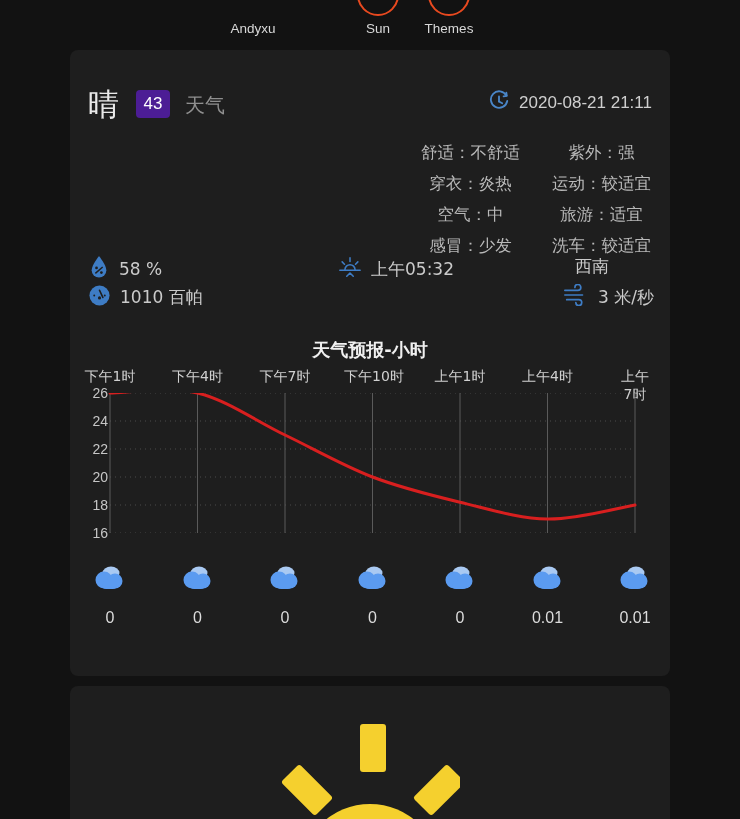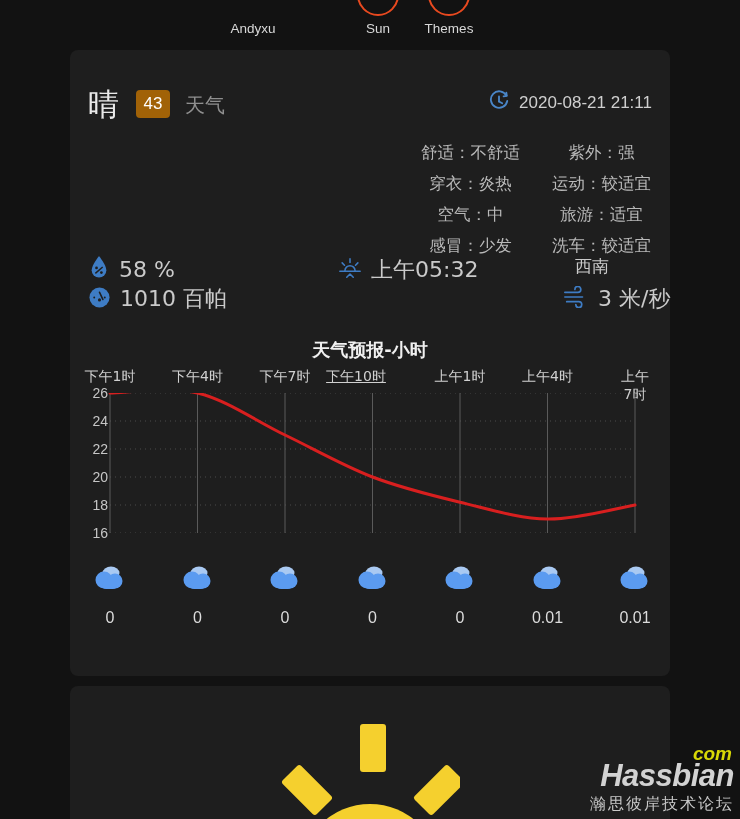--- a/index.html
+++ b/index.html
@@ -36,21 +36,21 @@
   
   .card-head { position: absolute; top: 34px; left: 0; width: 600px; height: 46px; }
   .cond-text {
     position: absolute; left: 18px; top: 0;
     font-size: 31px; color: #e9e9e9; letter-spacing: 1px;
     font-family: "DejaVu Sans", sans-serif;
   }
   .aqi-badge {
     position: absolute; left: 66px; top: 6px;
     min-width: 34px; height: 28px; padding: 0 7px;
-    background: #a16207; border-radius: 4px; color: #fff;
+    background: #4c1d95; border-radius: 4px; color: #fff;
     font-size: 17px; line-height: 28px; text-align: center;
     font-family: "Liberation Sans", sans-serif;
   }
   .subtitle {
     position: absolute; left: 115px; top: 8px;
     font-size: 20px; color: #8f8f8f;
     font-family: "DejaVu Sans", sans-serif;
   }
   .stamp-wrap { position: absolute; right: 18px; top: 6px; display: flex; align-items: center; gap: 9px; }
   .stamp-text { font-size: 17px; color: #cfcfcf; font-family: "Liberation Sans", sans-serif; }
@@ -71,21 +71,21 @@
     position: absolute; top: 92px; left: 348px; width: 250px;
     display: grid; grid-template-columns: 105px 1fr; row-gap: 9px; column-gap: 12px; text-align: center;
   }
   .idx { font-size: 16.5px; color: #b9b9b9; white-space: nowrap;
          font-family: "DejaVu Sans", sans-serif; }
 
   
   .stats { position: absolute; top: 205px; left: 18px; width: 564px; }
   .stat-line { position: relative; height: 29px; }
   .stat-col { position: absolute; display: flex; align-items: center; gap: 9px; }
-  .stat-text { font-size: 22px; color: #cacaca; white-space: nowrap;
+  .stat-text { font-size: 17px; color: #cacaca; white-space: nowrap;
                font-family: "DejaVu Sans", sans-serif; }
   .col-a { left: 0; }
   .col-b { left: 250px; }
   .col-c { left: 475px; }
   .wind-dir {
     position: absolute; left: 505px; top: 205px;
     font-size: 17px; color: #cacaca; font-family: "DejaVu Sans", sans-serif;
   }
 
   
@@ -236,21 +236,21 @@
       </div>
     </div>
     <div class="wind-dir">西南</div>
 
     <div class="chart-title">天气预报-小时</div>
     <div class="chart-area">
       <div class="xlabels" id="xlabels">
           <div class="xlab" style="left: 40px;">下午1时</div>
           <div class="xlab" style="left: 127.5px;">下午4时</div>
           <div class="xlab" style="left: 215px;">下午7时</div>
-          <div class="xlab" style="left: 286px; text-decoration: underline;">下午10时</div>
+          <div class="xlab" style="left: 304px;">下午10时</div>
           <div class="xlab" style="left: 390px;">上午1时</div>
           <div class="xlab" style="left: 477.5px;">上午4时</div>
           <div class="xlab" style="left: 565px;">上午7时</div>
         </div>
       <div class="plot">
         <div id="yticks">
             <div class="ylab" style="top: 140px;">16</div>
             <div class="ylab" style="top: 112px;">18</div>
             <div class="ylab" style="top: 84px; text-align: right;">20</div>
             <div class="ylab" style="top: 56px;">22</div>
@@ -325,20 +325,13 @@
     <div class="big-sun">
       <svg width="180" height="170" viewBox="0 0 180 170">
         <rect x="80" y="20" width="26" height="48" rx="3" fill="#f5d02e"></rect>
         <rect x="14" y="62" width="26" height="48" rx="3" fill="#f5d02e" transform="rotate(-45 27 86)"></rect>
         <rect x="146" y="62" width="26" height="48" rx="3" fill="#f5d02e" transform="rotate(45 159 86)"></rect>
         <path d="M20 170 A70 70 0 0 1 160 170 Z" fill="#f5d02e"></path>
       </svg>
     </div>
   </div>
 
-  <div class="watermark">
-    <div style="position:relative;display:inline-block;">
-      <span class="wm-main">Hassbian</span>
-      <span class="wm-com">com</span>
-    </div>
-    <div class="wm-cn">瀚思彼岸技术论坛</div>
-  </div>
 </div>
 
 </body></html>

